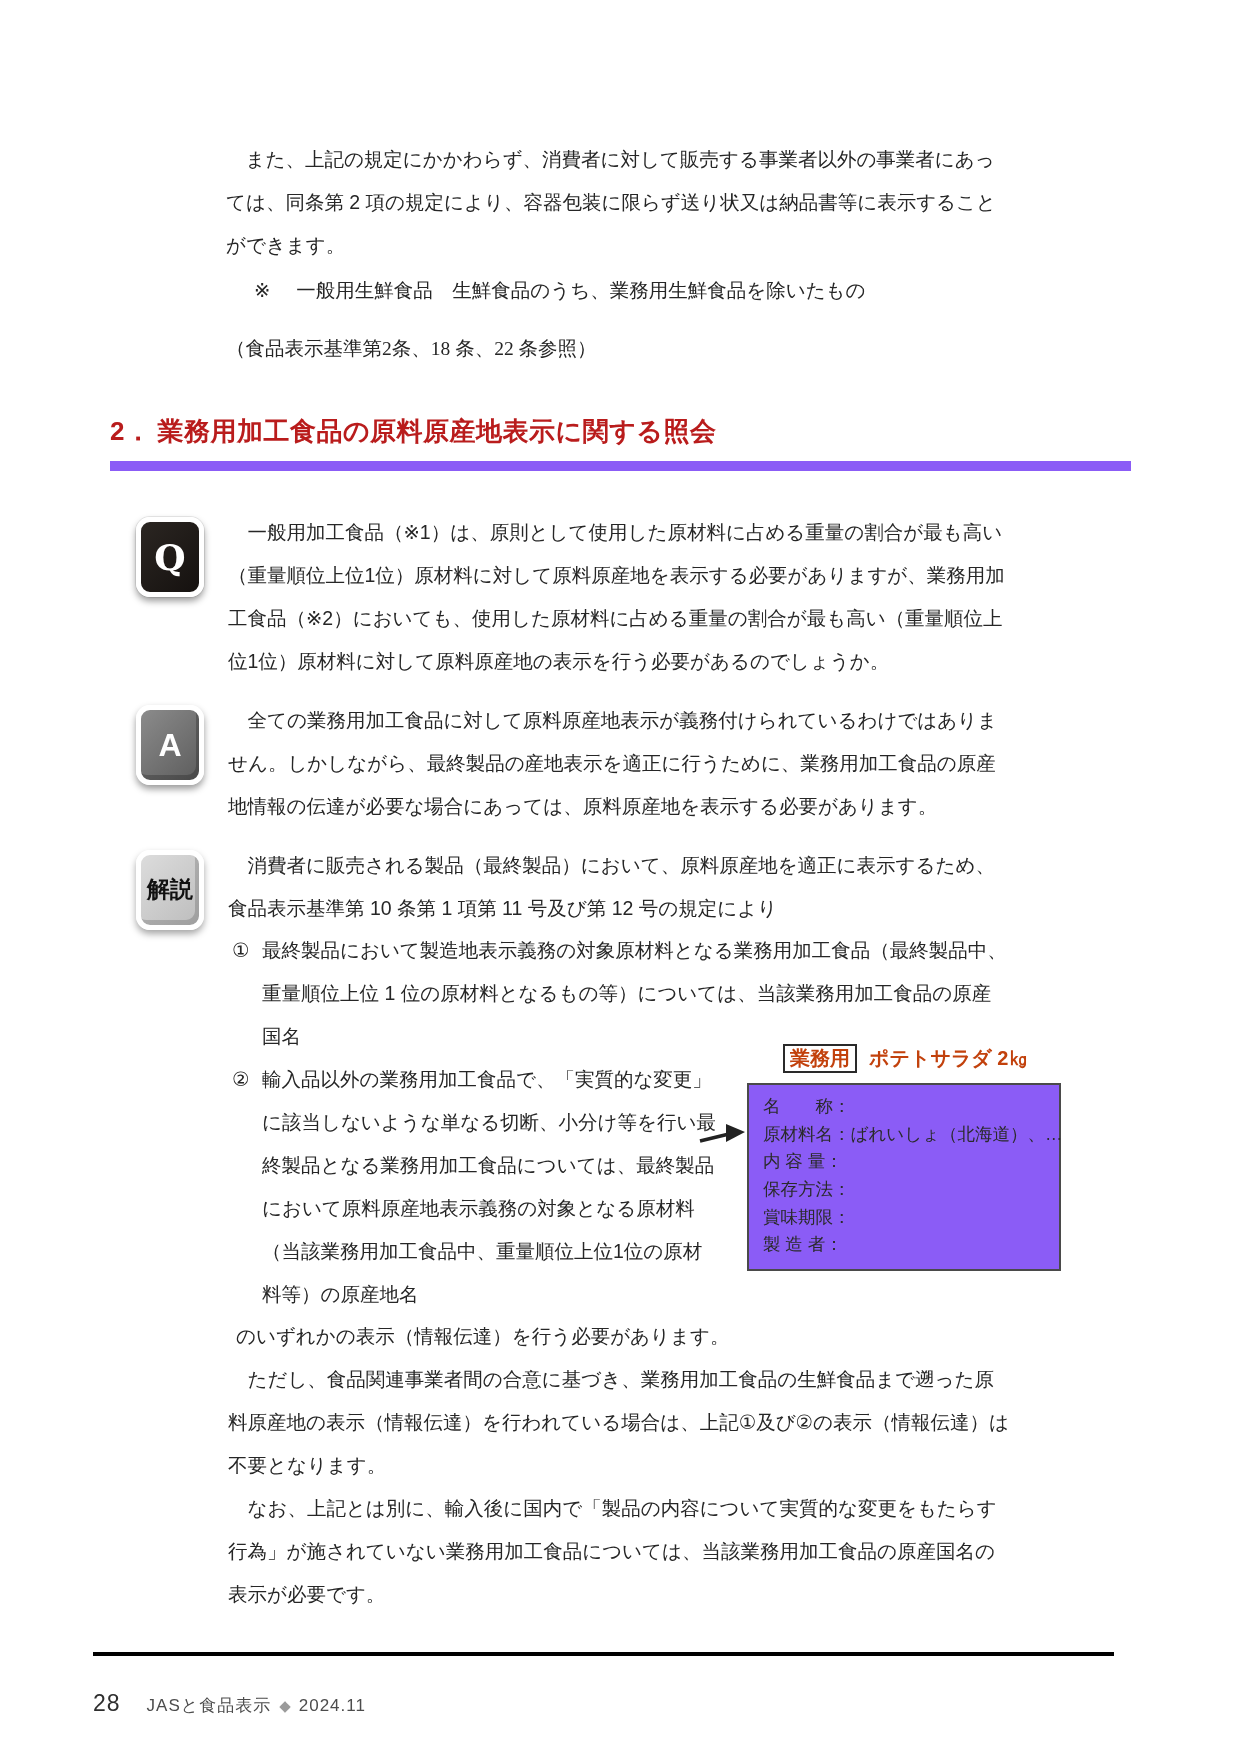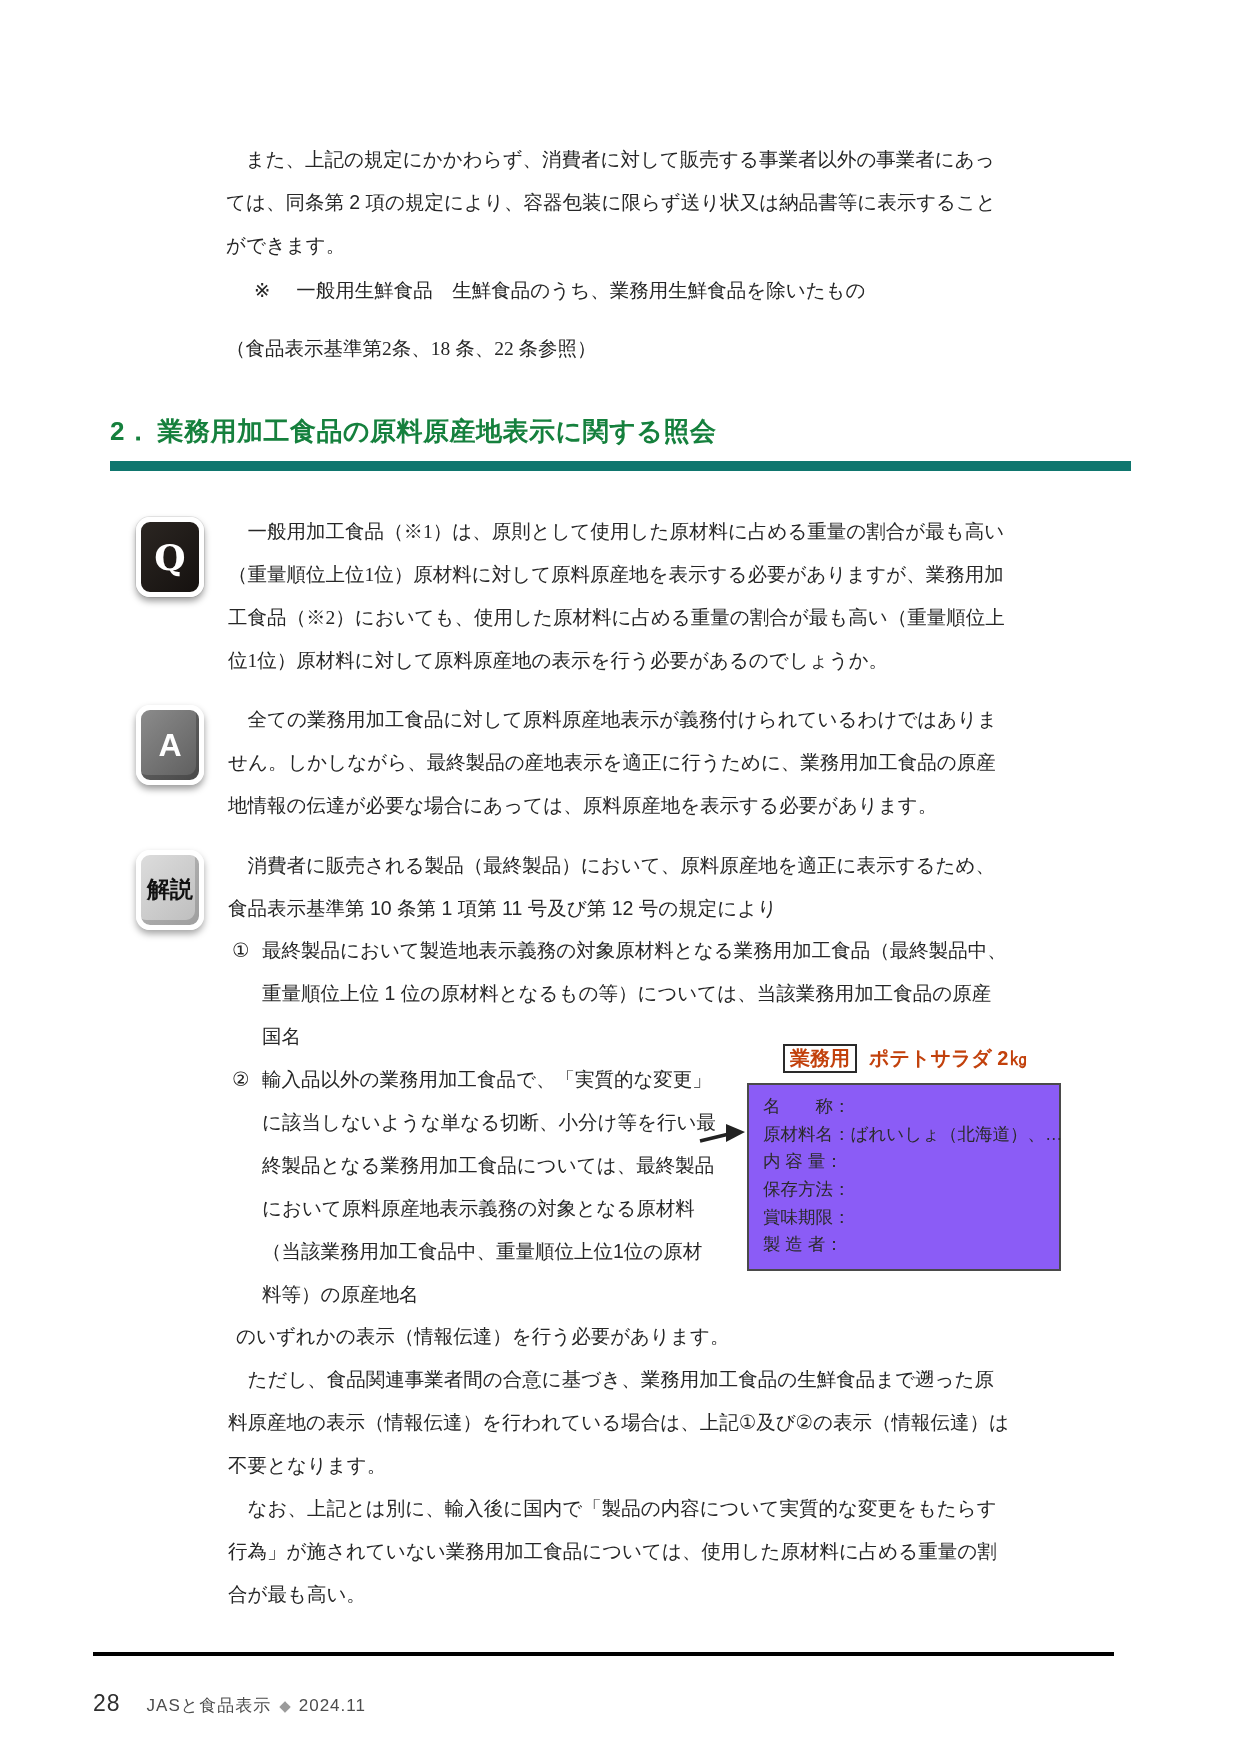--- a/index.html
+++ b/index.html
@@ -17,22 +17,22 @@
   
   .intro{margin-top:138px;margin-left:116px;margin-right:122px;font-size:19.5px;line-height:2.2;}
   .intro p{margin:0;text-indent:1em;}
   .intro .note{margin-top:2px;padding-left:28px;text-indent:0;}
   .note-mark{margin-right:26px;}
   .intro .ref{text-align:left;text-indent:0;margin-top:16px;font-family:Liberation Serif, serif;}
 
   
   .section-heading{
     margin-top:44px;
-    font-size:26px;font-weight:bold;letter-spacing:.5px;color:#15803d;
-    padding-bottom:12px;border-bottom:10px solid #0f766e;
+    font-size:26px;font-weight:bold;letter-spacing:.5px;color:#b91c1c;
+    padding-bottom:12px;border-bottom:10px solid #8b5cf6;
   }
   .section-heading .num{margin-right:6px;}
 
   
   .qa-row{display:flex;align-items:flex-start;}
   .qa-row.q{margin-top:40px;}
   .qa-row.a{margin-top:16px;}
   .qa-row.k{margin-top:16px;}
   .badge-col{flex:0 0 118px;box-sizing:border-box;padding-left:26px;padding-top:6px;}
   .keycap{
@@ -43,21 +43,21 @@
     display:flex;align-items:center;justify-content:center;
     font-weight:bold;box-sizing:content-box;
   }
   .keycap.qk{background:linear-gradient(135deg,#2b2622 0%,#15110f 100%);color:#fff;
     font-family:"DejaVu Serif","Liberation Serif",serif;font-size:36px;}
   .keycap.ak{background:linear-gradient(135deg,#8b8b8b 0%,#5d5d5d 100%);color:#fff;font-size:32px;
     box-shadow:0 4px 7px rgba(0,0,0,.4), inset -3px -5px 0 rgba(0,0,0,.22);}
   .keycap.kk{background:linear-gradient(135deg,#dcdcdc 0%,#bdbdbd 100%);color:#111;font-size:23px;
     letter-spacing:0;box-shadow:0 4px 7px rgba(0,0,0,.35), inset -4px -5px 0 rgba(0,0,0,.16);}
 
-  .qa-text{flex:1;margin-right:122px;font-size:19.5px;line-height:2.2;font-family:Liberation Serif, serif;}
+  .qa-text{flex:1;margin-right:122px;font-size:19.5px;line-height:2.2;}
   .qa-text p{margin:0;text-indent:1em;}
 
   
   .k-body{flex:1;margin-right:122px;font-size:19.5px;line-height:2.2;}
   .k-body .lead{margin:0;text-indent:1em;}
   .item{display:flex;margin-top:0;}
   .item .marker{flex:0 0 34px;padding-left:4px;box-sizing:border-box;}
   .item .ibody{flex:1;}
   .either-line{margin:0;padding-left:8px;}
   .k-body p.para{margin:0;text-indent:1em;}
@@ -149,21 +149,21 @@
                 <div class="row">賞味期限：</div>
                 <div class="row">製 造 者：</div>
               </div>
             </div>
             <span>輸入品以外の業務用加工食品で、「実質的な変更」に該当しないような単なる切断、小分け等を行い最終製品となる業務用加工食品については、最終製品において原料原産地表示義務の対象となる原材料（当該業務用加工食品中、重量順位上位1位の原材料等）の原産地名</span>
           </div>
         </div>
 
         <p class="either-line">のいずれかの表示（情報伝達）を行う必要があります。</p>
         <p class="para">ただし、食品関連事業者間の合意に基づき、業務用加工食品の生鮮食品まで遡った原料原産地の表示（情報伝達）を行われている場合は、上記①及び②の表示（情報伝達）は不要となります。</p>
-        <p class="para">なお、上記とは別に、輸入後に国内で「製品の内容について実質的な変更をもたらす行為」が施されていない業務用加工食品については、使用した原材料に占める重量の割合が最も高い。</p>
+        <p class="para">なお、上記とは別に、輸入後に国内で「製品の内容について実質的な変更をもたらす行為」が施されていない業務用加工食品については、当該業務用加工食品の原産国名の表示が必要です。</p>
       </div>
     </div>
 
   </div>
 
   <div class="footer">
     <div class="footer-inner">
       <span class="page-num">28</span>
       <span class="journal">JASと食品表示</span>
       <span class="diamond">◆</span>

